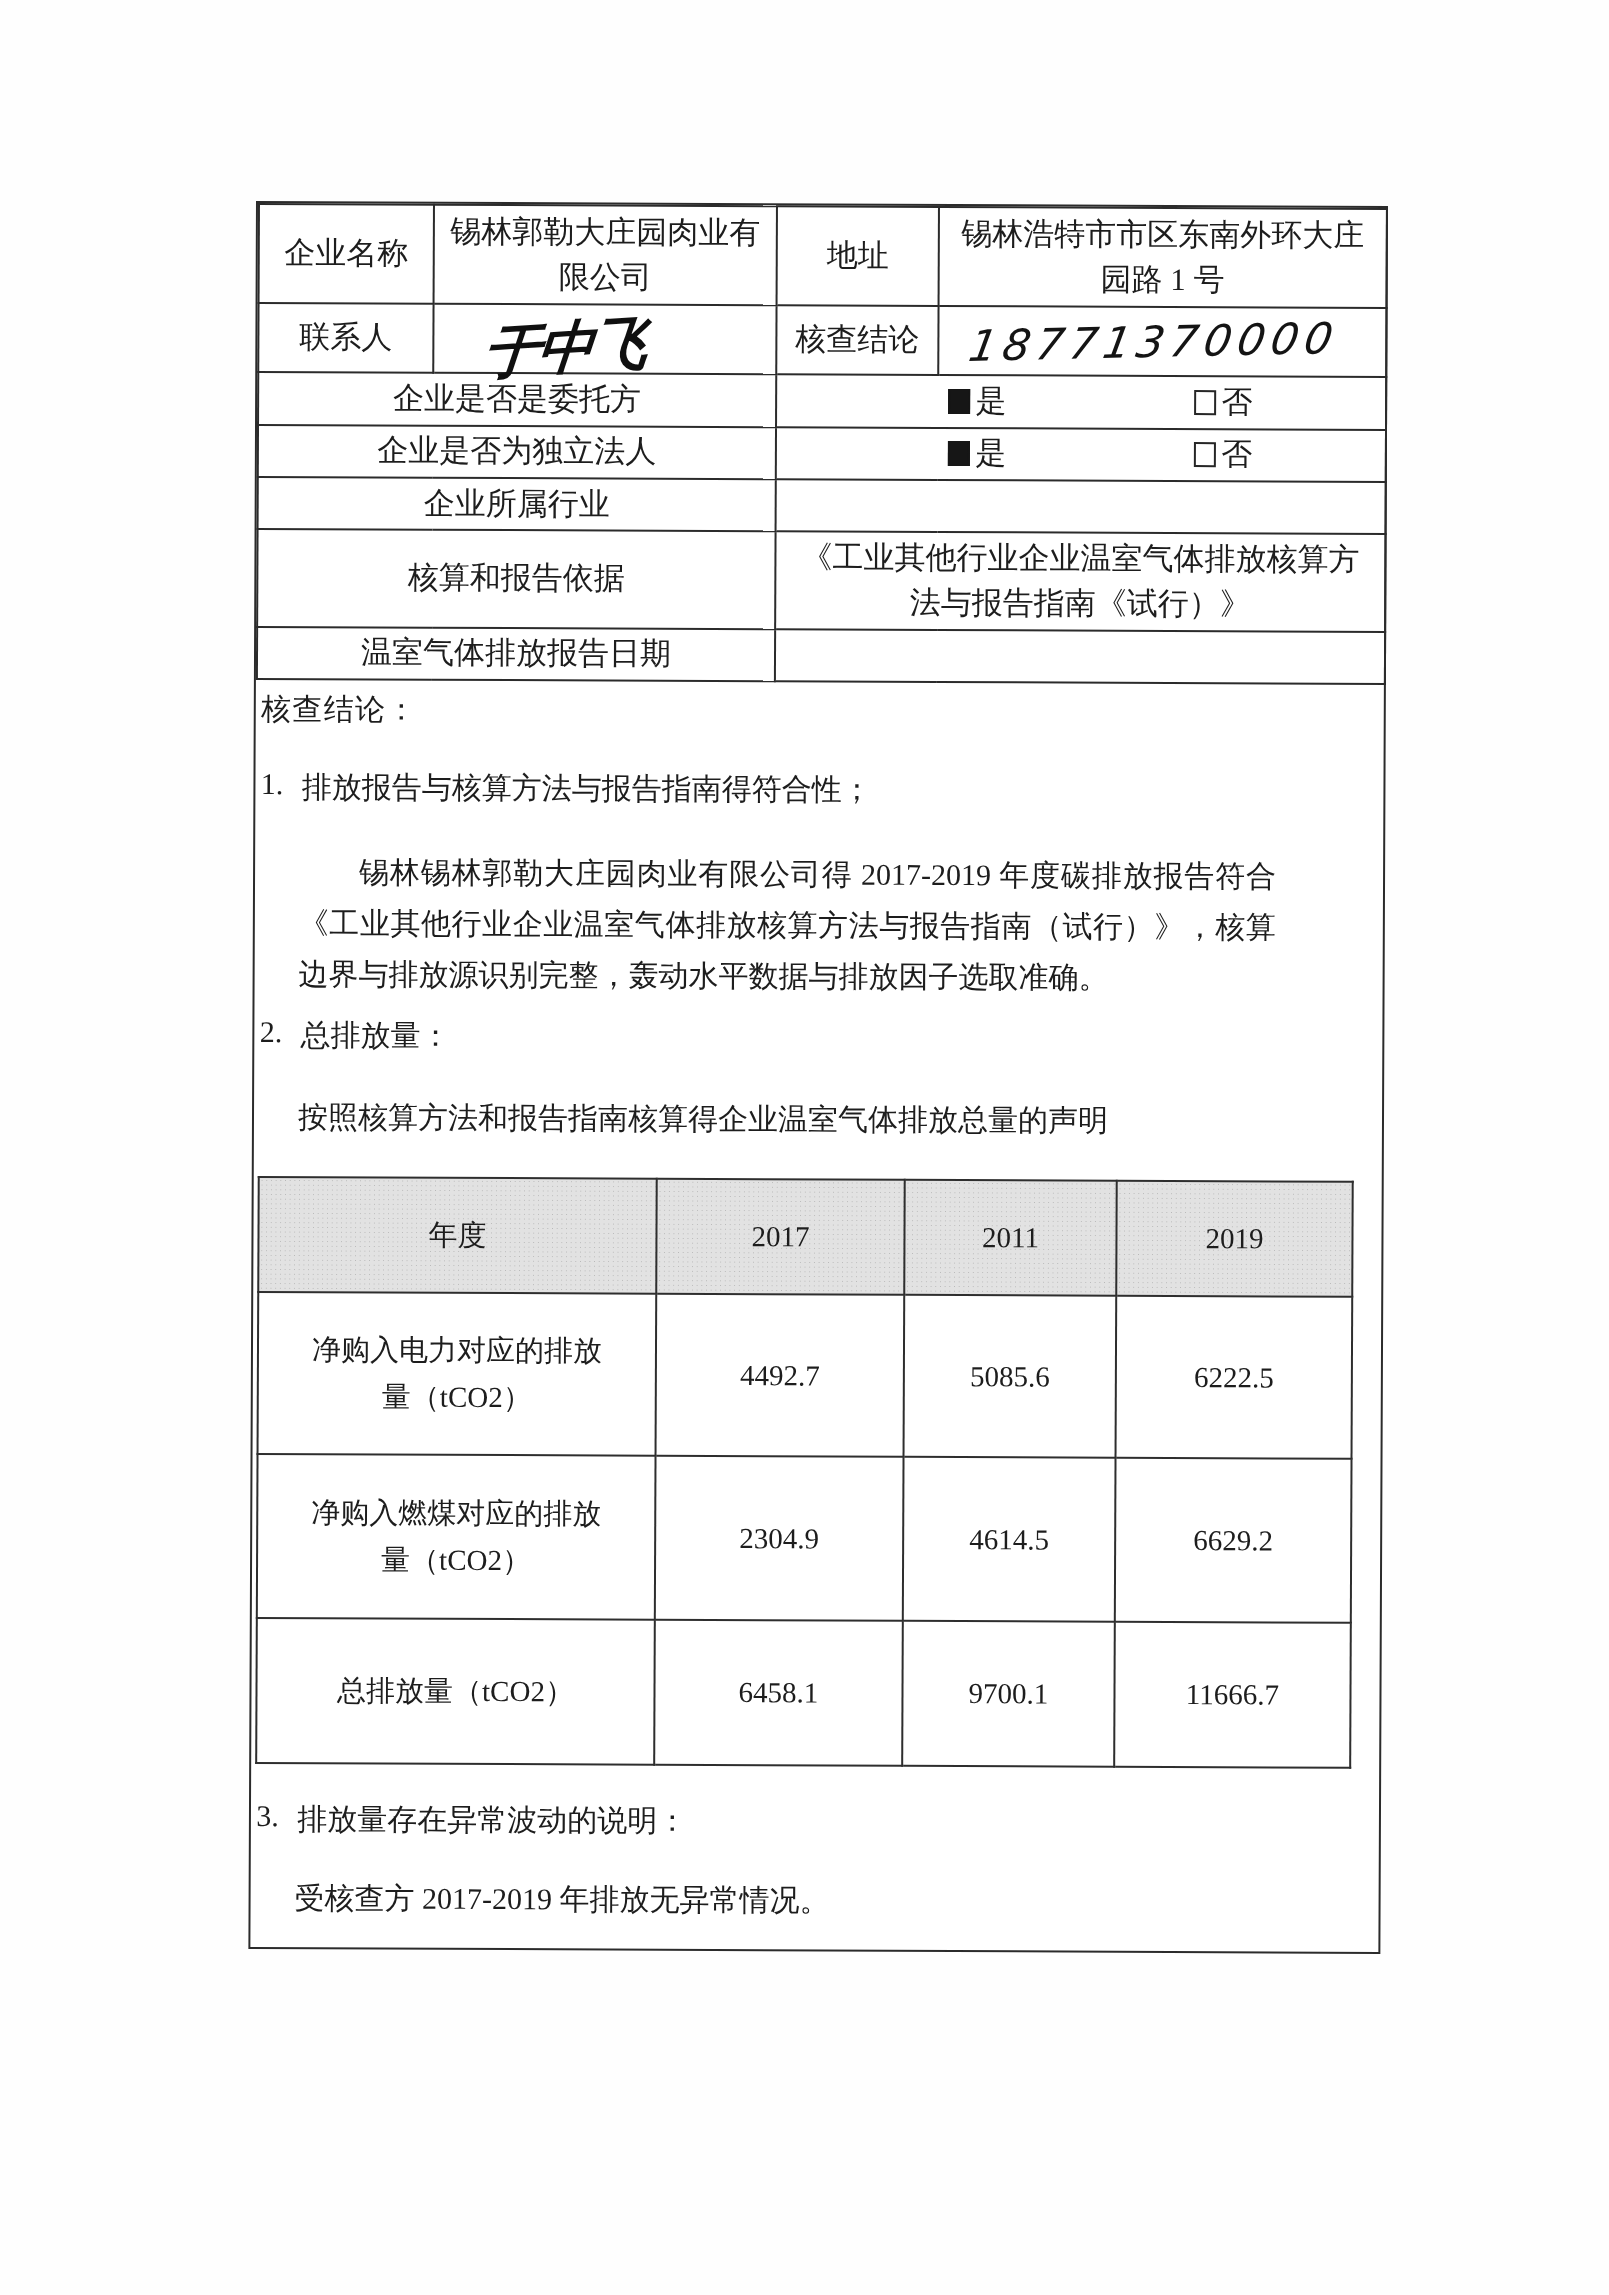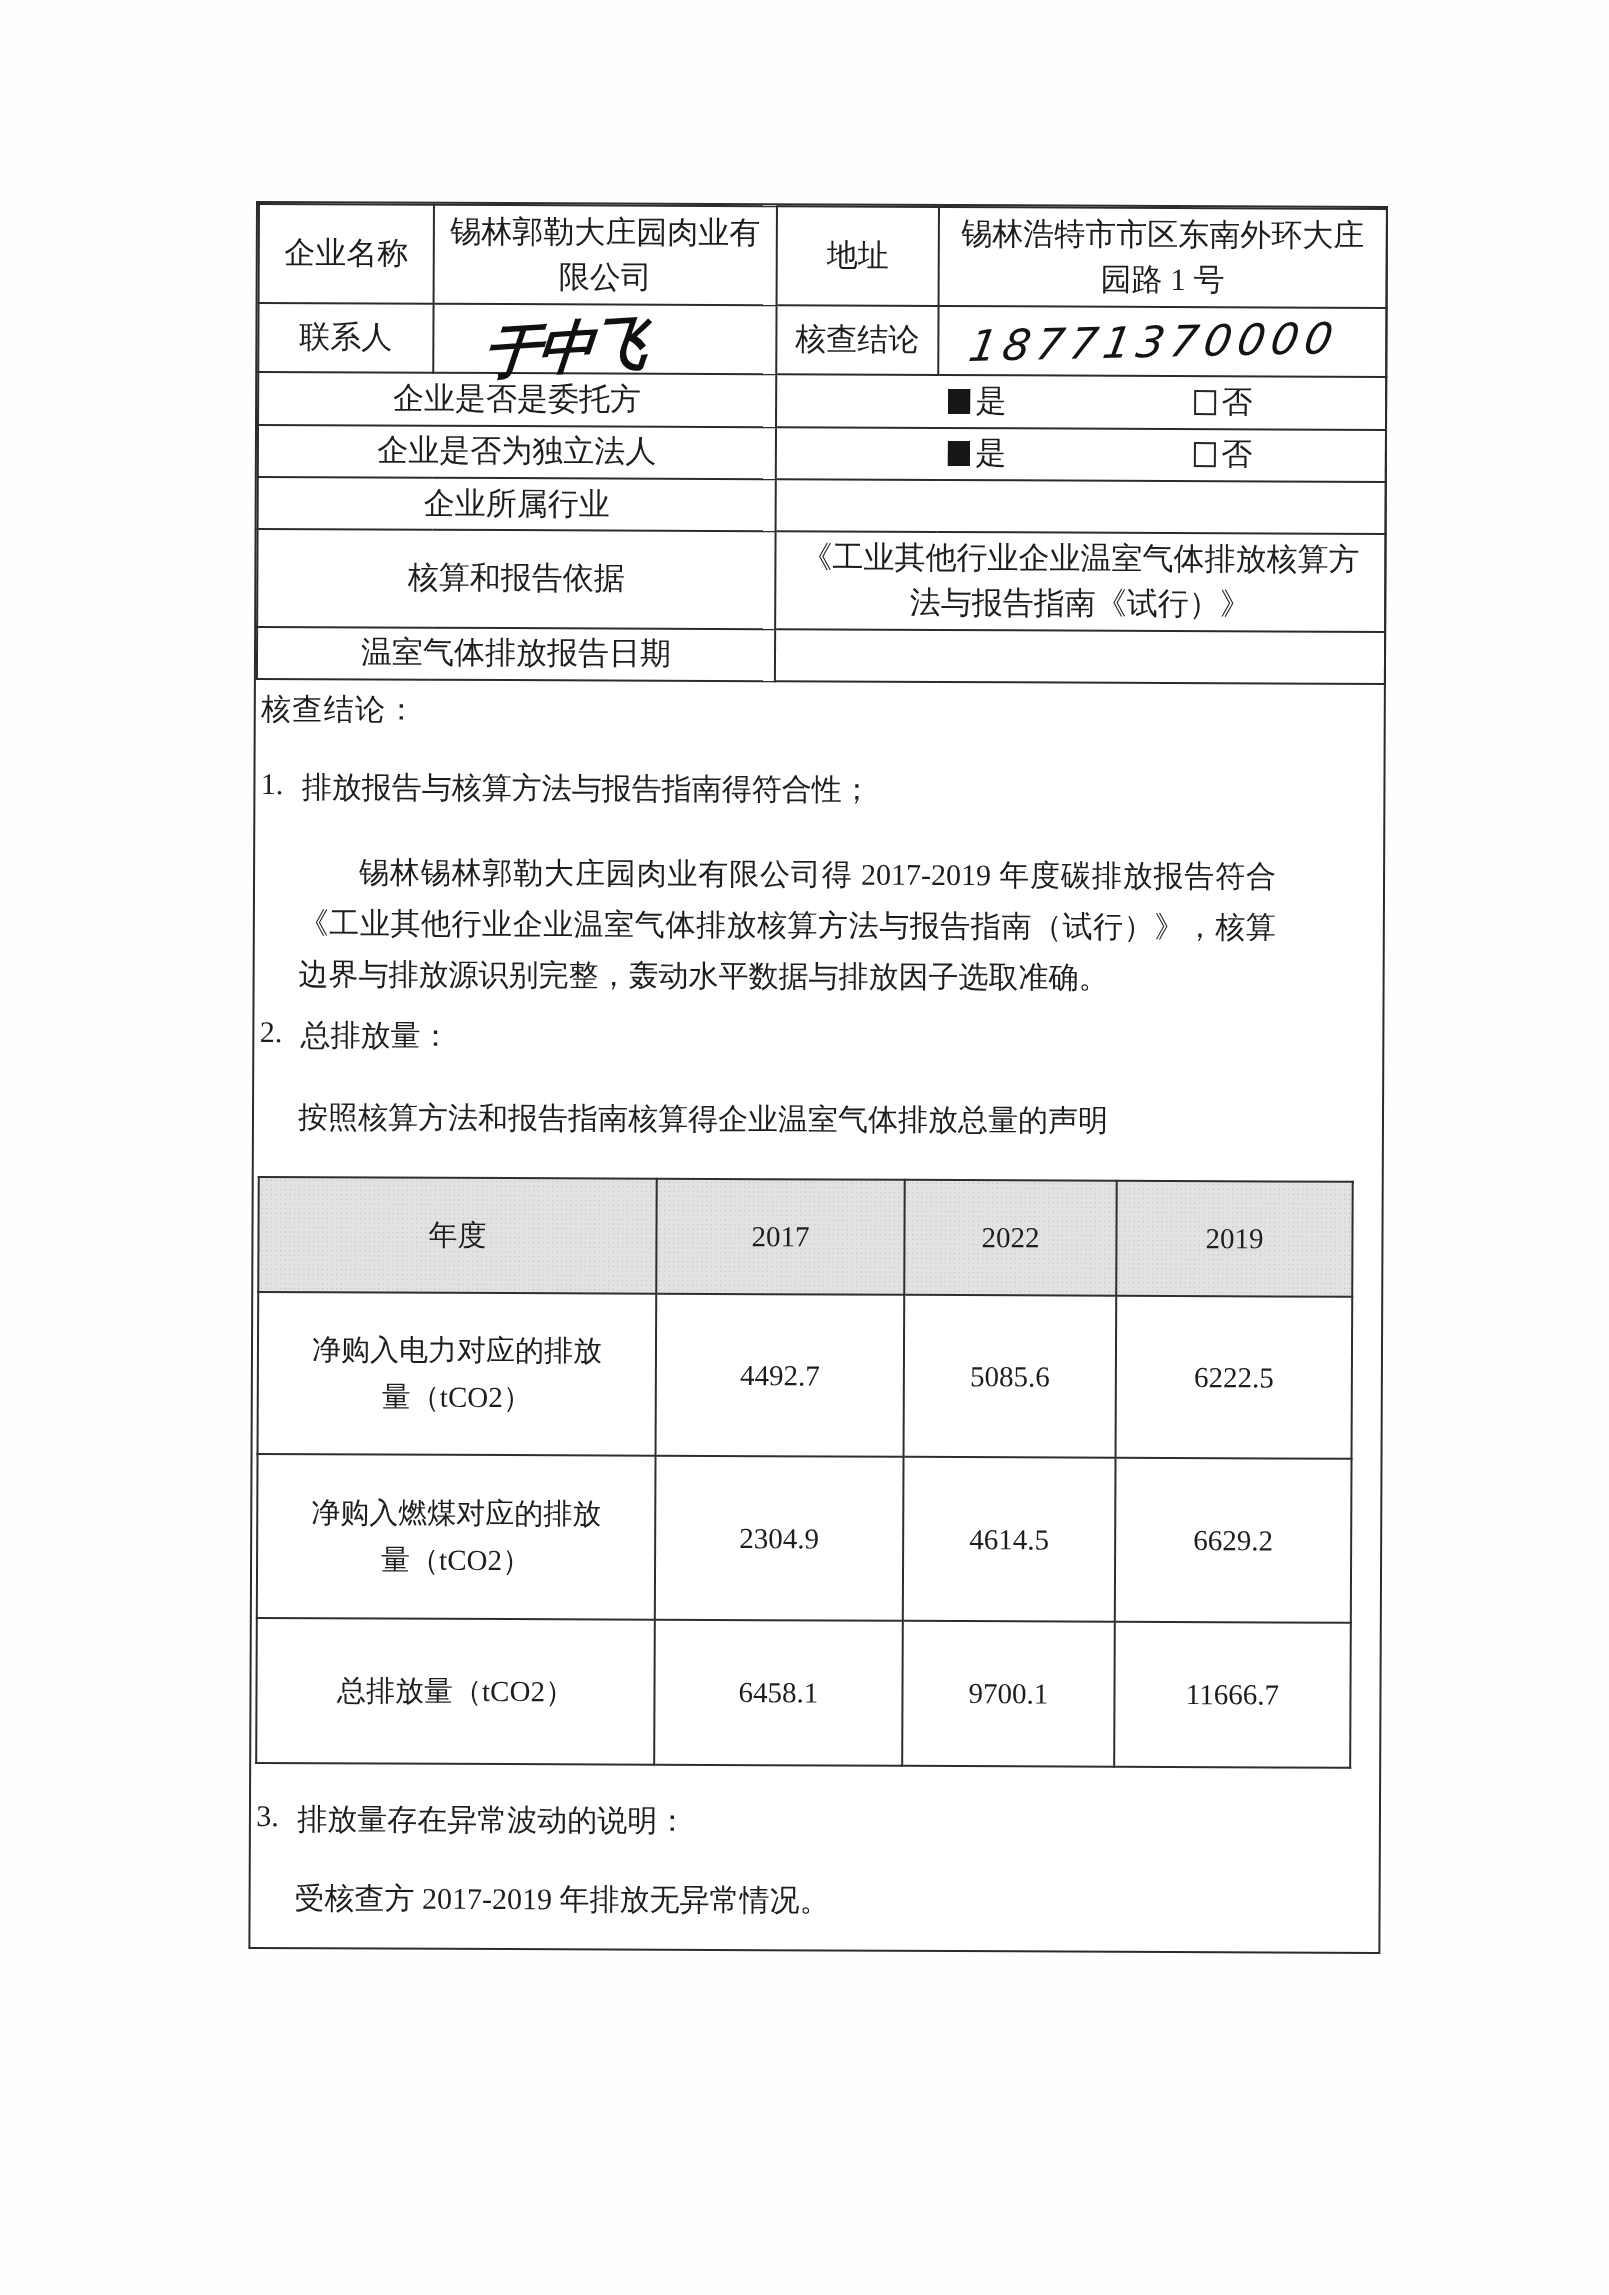--- a/index.html
+++ b/index.html
@@ -185,21 +185,21 @@
           <colgroup>
             <col style="width:398px">
               <col style="width:248px">
             <col style="width:212px">
               <col style="width:236px">
           </colgroup>
           <tbody>
               <tr class="hdr-row">
             <td class="hdr"><span>年度</span></td>
             <td class="hdr"><span>2017</span></td>
-            <td class="hdr"><span>2022</span></td>
+            <td class="hdr"><span>2011</span></td>
             <td class="hdr"><span>2019</span></td>
           </tr>
           <tr class="data-row-1">
             <td class="rowlabel"><span>净购入电力对应的排放量（tCO2）</span></td>
             <td><span>4492.7</span></td>
             <td><span>5085.6</span></td>
             <td><span>6222.5</span></td>
           </tr>
           <tr class="data-row-2">
             <td class="rowlabel"><span>净购入燃煤对应的排放量（tCO2）</span></td>

